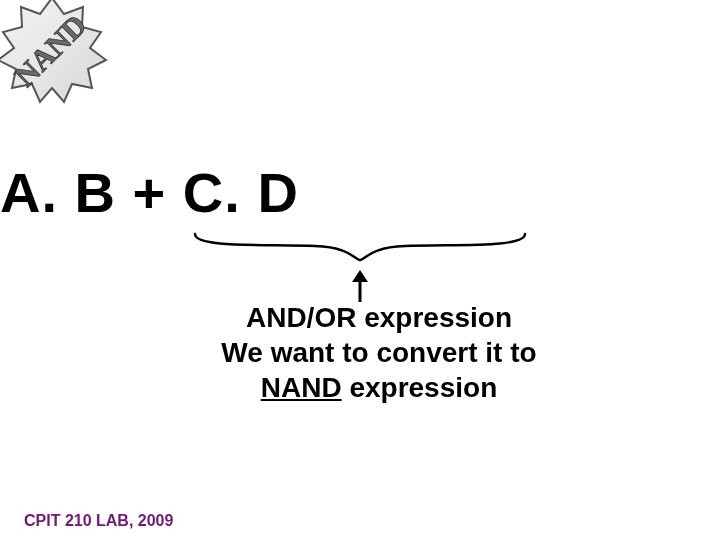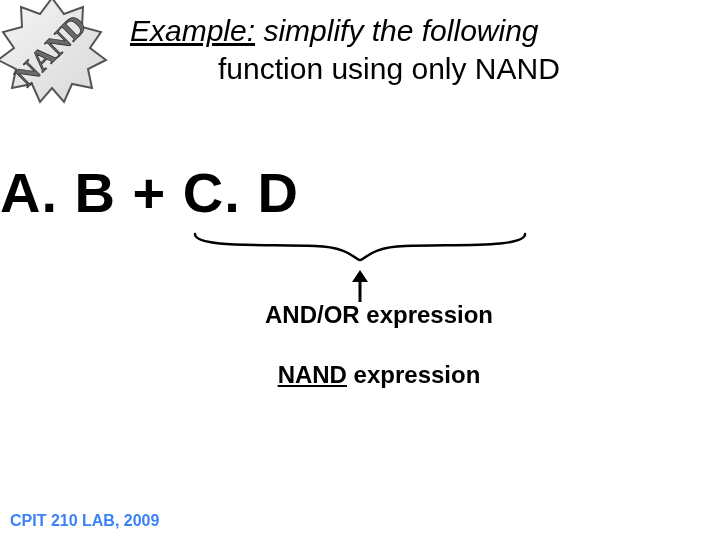--- a/index.html
+++ b/index.html
@@ -65,36 +65,36 @@
   .arrow-svg {
     display: block;
     margin: 2px auto 0;
   }
   .annotation {
     position: absolute;
     top: 300px;
     left: 0;
     width: 100%;
     text-align: center;
-    font-size: 24px;
+    font-size: 28px;
     font-weight: 700;
     color: #000;
     line-height: 1.25;
     padding-left: 38px;
   }
   .annotation .emph {
     text-decoration: underline;
   }
   .foot-left {
     position: absolute;
-    left: 10px;
+    left: 24px;
     bottom: 10px;
     font-size: 16px;
     font-weight: 700;
-    color: #3b82f6;
+    color: #701a75;
   }
   .foot-right {
     position: absolute;
     right: 10px;
     bottom: 10px;
     font-size: 16px;
     font-weight: 700;
     color: #000;
   }
 </style>
@@ -111,38 +111,34 @@
           <stop offset="100%" stop-color="#d8d8d8"></stop>
         </linearGradient>
       </defs>
       <g transform="translate(60,60)">
         <polygon fill="url(#g)" stroke="#555" stroke-width="2" points="0,-54 12,-38 31,-45 30,-25 49,-20 38,-4 54,8 36,17 40,36 20,32 12,50 0,36 -12,50 -20,32 -40,36 -36,17 -54,8 -38,-4 -49,-20 -30,-25 -31,-45 -12,-38"></polygon>
         <text x="0" y="8" transform="rotate(-45)" text-anchor="middle" font-family="'Comic Sans MS', cursive" font-size="30" font-weight="700" fill="#6a6a6a" stroke="#333" stroke-width="0.8">NAND</text>
       </g>
     </svg>
   </div>
 
-  <div class="heading">
-    <span class="ex-label">Example:</span><span> simplify the following</span>
-    <span class="line2">function using only NAND</span>
-  </div>
 
   <div class="formula">A. B  +  C. D</div>
 
   <div class="brace-wrap">
     <svg class="brace-svg" width="350" height="34" viewBox="0 0 350 34">
       <path d="M 10 4 C 10 18, 80 14, 130 16 C 165 17, 170 30, 175 30 C 180 30, 185 17, 220 16 C 270 14, 340 18, 340 4" fill="none" stroke="#000" stroke-width="2.5" stroke-linecap="round"></path>
     </svg>
     <svg class="arrow-svg" width="24" height="34" viewBox="0 0 24 34">
       <line x1="12" y1="32" x2="12" y2="6" stroke="#000" stroke-width="3"></line>
       <polygon points="12,0 4,12 20,12" fill="#000"></polygon>
     </svg>
   </div>
 
   <div class="annotation">
     <span>AND/OR expression</span><br>
-    <br>
+    <span>We want to convert it to</span><br>
     <span class="emph">NAND</span><span> expression</span>
   </div>
 
   <div class="foot-left">CPIT 210 LAB, 2009</div>
 
 </div>
 
 </body></html>

